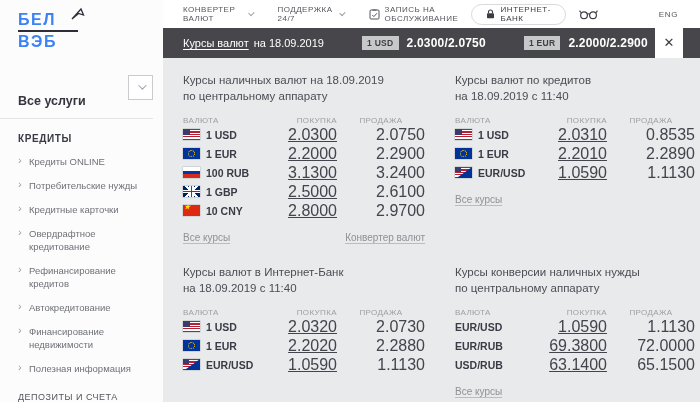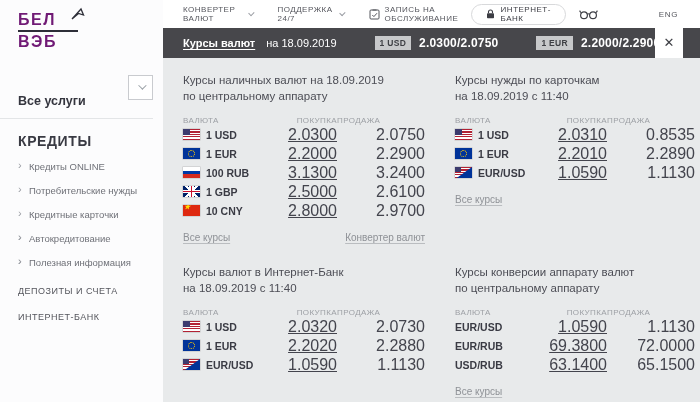--- a/index.html
+++ b/index.html
@@ -12,57 +12,57 @@
   .top-menu { display:flex; align-items:center; gap:26px; margin-left:20px; }
   .top-link { display:flex; align-items:center; gap:5px; font-size:8px; letter-spacing:.5px; color:#55565d; text-transform:uppercase; }
   .chev-sm { width:5px; height:5px; border-right:1px solid #9a9da3; border-bottom:1px solid #9a9da3; transform:rotate(45deg) translateY(-2px); display:inline-block; }
   .top-right { margin-left:auto; display:flex; align-items:center; gap:13px; padding-right:22px; }
   .pill { display:flex; align-items:center; gap:6px; border:1px solid #d8d9db; border-radius:13px; height:21px; padding:0 14px; font-size:8px; letter-spacing:.5px; color:#3c3d44; background:#fff; }
   .lang { font-size:8px; letter-spacing:.6px; color:#55565d;margin-left:48px; }
   .iconsvg { display:block; }
 
   
   .ticker { position:absolute; left:163px; top:28px; right:0; height:30px; background:#47474b; display:flex; align-items:center; padding-left:20px; }
-  .ticker-link { color:#fff; font-size:11px; text-decoration:underline; text-underline-offset:2px;font-weight:bold; }
-  .ticker-date { color:#fff; font-size:11px; margin-left:11px; }
+  .ticker-link { color:#fff; font-size:11px; text-decoration:underline; text-underline-offset:2px; }
+  .ticker-date { color:#fff; font-size:11px; margin-left:5px; }
   .quote { display:flex; align-items:center; margin-left:38px; }
   .badge { background:#c7c8ca; color:#3e3f44; font-size:8.5px; font-weight:bold; padding:2px 5px; margin-right:8px; letter-spacing:.3px; }
   .qval { color:#fff; font-size:12px; letter-spacing:.2px;font-weight:bold; }
   .ticker-close { position:absolute; right:17px; top:0; width:28px; height:30px; background:#fff; border:none; color:#3f4046; font-size:13px; cursor:pointer; line-height:30px; text-align:center; }
 
   
   .sidebar { position:absolute; left:0; top:0; width:163px; height:402px; background:#fcfcfd; }
   .logo { position:absolute; left:18px; top:10px; width:60px; }
-  .logo-text span { display:block; font-weight:bold; font-size:16px; letter-spacing:1.5px; color:#701a75; line-height:19px; }
+  .logo-text span { display:block; font-weight:bold; font-size:16px; letter-spacing:1.5px; color:#3b82f6; line-height:19px; }
   .logo-text span:first-child { border-bottom:2px solid #2d2e38; padding-bottom:1px; }
   .logo-arrow { position:absolute; right:-8px; top:-4px; }
   .side-menu { position:absolute; left:18px; right:10px; top:66px; }
   .all-services { display:flex; align-items:center; justify-content:space-between; }
   .all-services .lbl { font-size:12.5px; font-weight:bold; color:#34353e;margin-top:28px; }
   .dd-box { width:25px; height:25px; border:1px solid #c9cbcf; background:#fff; display:flex; align-items:center; justify-content:center; }
   .dd-box i { width:6px; height:6px; border-right:1px solid #9aa0a6; border-bottom:1px solid #9aa0a6; transform:rotate(45deg) translateY(-2px); }
   .divider { border-top:1px solid #e3e5e7; margin:10px 0 0 -18px; }
-  .side-section { font-size:14px; font-weight:bold; letter-spacing:.6px; color:#393a43; margin-top:14px; display:block; }
+  .side-section { font-size:10px; font-weight:bold; letter-spacing:.6px; color:#393a43; margin-top:14px; display:block; }
   .side-sub { display:block; font-size:9.5px; color:#6f7178; margin-top:11px; padding-left:11px; position:relative; line-height:13px; }
   .side-sub .arr { position:absolute; left:0; top:-1px; color:#9a9da3; font-size:11px; }
   .side-sub .arr::before { content:"›"; }
   .side-top { display:block; font-size:9px; letter-spacing:.5px; color:#54555c; margin-top:16.5px; }
 
   
   .content { position:absolute; left:163px; top:58px; right:0; bottom:0; background:#e8eaeb;padding-left:33px; }
   .panel { position:absolute; width:242px; }
   .p1 { left:20px; top:14px; }
   .p2 { left:292px; top:14px; width:240px; }
   .p3 { left:20px; top:206px; }
   .p4 { left:292px; top:206px; width:240px; }
   .ptitle { font-size:11.5px; font-weight:normal; color:#4c4d55; line-height:16px; }
   .thead { display:flex; margin-top:12px; font-size:8px; color:#9da0a5; letter-spacing:.4px; }
   .c-cur { flex:1; }
   .c-buy { width:80px; text-align:right; }
-  .c-sell { width:88px; text-align:left; }
+  .c-sell { width:88px; text-align:center; }
   .trow { display:flex; align-items:center; height:19px; }
   .cur { flex:1; display:flex; align-items:center; gap:6px; font-size:10.5px; font-weight:bold; color:#3a3b44; }
   .buy, .sell { font-size:16px; color:#43444d; text-align:right; }
   .buy { width:80px;text-decoration:underline; } .sell { width:88px; }
   .plinks { display:flex; justify-content:space-between; margin-top:12px; }
   .plinks a { font-size:10px; color:#8e9196; text-decoration:underline; text-underline-offset:2px; text-decoration-color:#babdc0;text-align:center; }
 
   
   .flag { width:17px; height:11px; display:inline-block; position:relative; flex-shrink:0; box-shadow:0 0 0 0.5px rgba(0,0,0,.18); overflow:hidden; }
   .flag[data-flag="us"] { background:repeating-linear-gradient(to bottom,#b22234 0 1.2px,#fff 1.2px 2.4px); }
@@ -108,23 +108,24 @@
           <i></i>
         </span>
     </div>
     <div class="divider"></div>
 
     <a class="side-section">КРЕДИТЫ</a>
 
     <a class="side-sub"><span class="arr"></span><span>Кредиты ONLINE</span></a>
     <a class="side-sub"><span class="arr"></span><span>Потребительские нужды</span></a>
     <a class="side-sub"><span class="arr"></span><span>Кредитные карточки</span></a>
-    <a class="side-sub"><span class="arr"></span></a>
+    <a class="side-sub"><span class="arr"></span><span>Овердрафтное кредитование</span></a>
+    <a class="side-sub"><span class="arr"></span><span>Рефинансирование кредитов</span></a>
     <a class="side-sub"><span class="arr"></span><span>Автокредитование</span></a>
-    <a class="side-sub"><span class="arr"></span></a>
+    <a class="side-sub"><span class="arr"></span><span>Финансирование недвижимости</span></a>
     <a class="side-sub"><span class="arr"></span><span>Полезная информация</span></a>
 
     <a class="side-top">ДЕПОЗИТЫ И СЧЕТА</a>
     <a class="side-top">ИНТЕРНЕТ-БАНК</a>
 
   </nav>
 </aside>
 
 <header class="topbar">
   <nav class="top-menu">
@@ -235,21 +236,21 @@
         <span class="sell">2.9700</span>
     </div>
     <div class="plinks">
       <a>Все курсы</a>
       <a>Конвертер валют</a>
     </div>
   </section>
 
   <section class="panel p2">
     <h3 class="ptitle">
-      <span>Курсы нужды по карточкам</span><br><span>на 18.09.2019 с 11:40</span>
+      <span>Курсы валют по кредитов</span><br><span>на 18.09.2019 с 11:40</span>
     </h3>
     <div class="thead">
       <span class="c-cur">ВАЛЮТА</span>
         <span class="c-buy">ПОКУПКА</span>
         <span class="c-sell">ПРОДАЖА</span>
     </div>
     <div class="trow">
       <span class="cur">
           <i class="flag" data-flag="us"></i>
           <b>1 USD</b>
@@ -308,21 +309,21 @@
           <i class="flag" data-flag="eurusd"></i>
           <b>EUR/USD</b>
         </span>
       <span class="buy">1.0590</span>
         <span class="sell">1.1130</span>
     </div>
   </section>
 
   <section class="panel p4">
     <h3 class="ptitle">
-      <span>Курсы конверсии аппарату валют</span><br><span>по центральному аппарату</span>
+      <span>Курсы конверсии наличных нужды</span><br><span>по центральному аппарату</span>
     </h3>
     <div class="thead">
       <span class="c-cur">ВАЛЮТА</span>
         <span class="c-buy">ПОКУПКА</span>
         <span class="c-sell">ПРОДАЖА</span>
     </div>
     <div class="trow">
       <span class="cur">
           <b>EUR/USD</b>
         </span>

